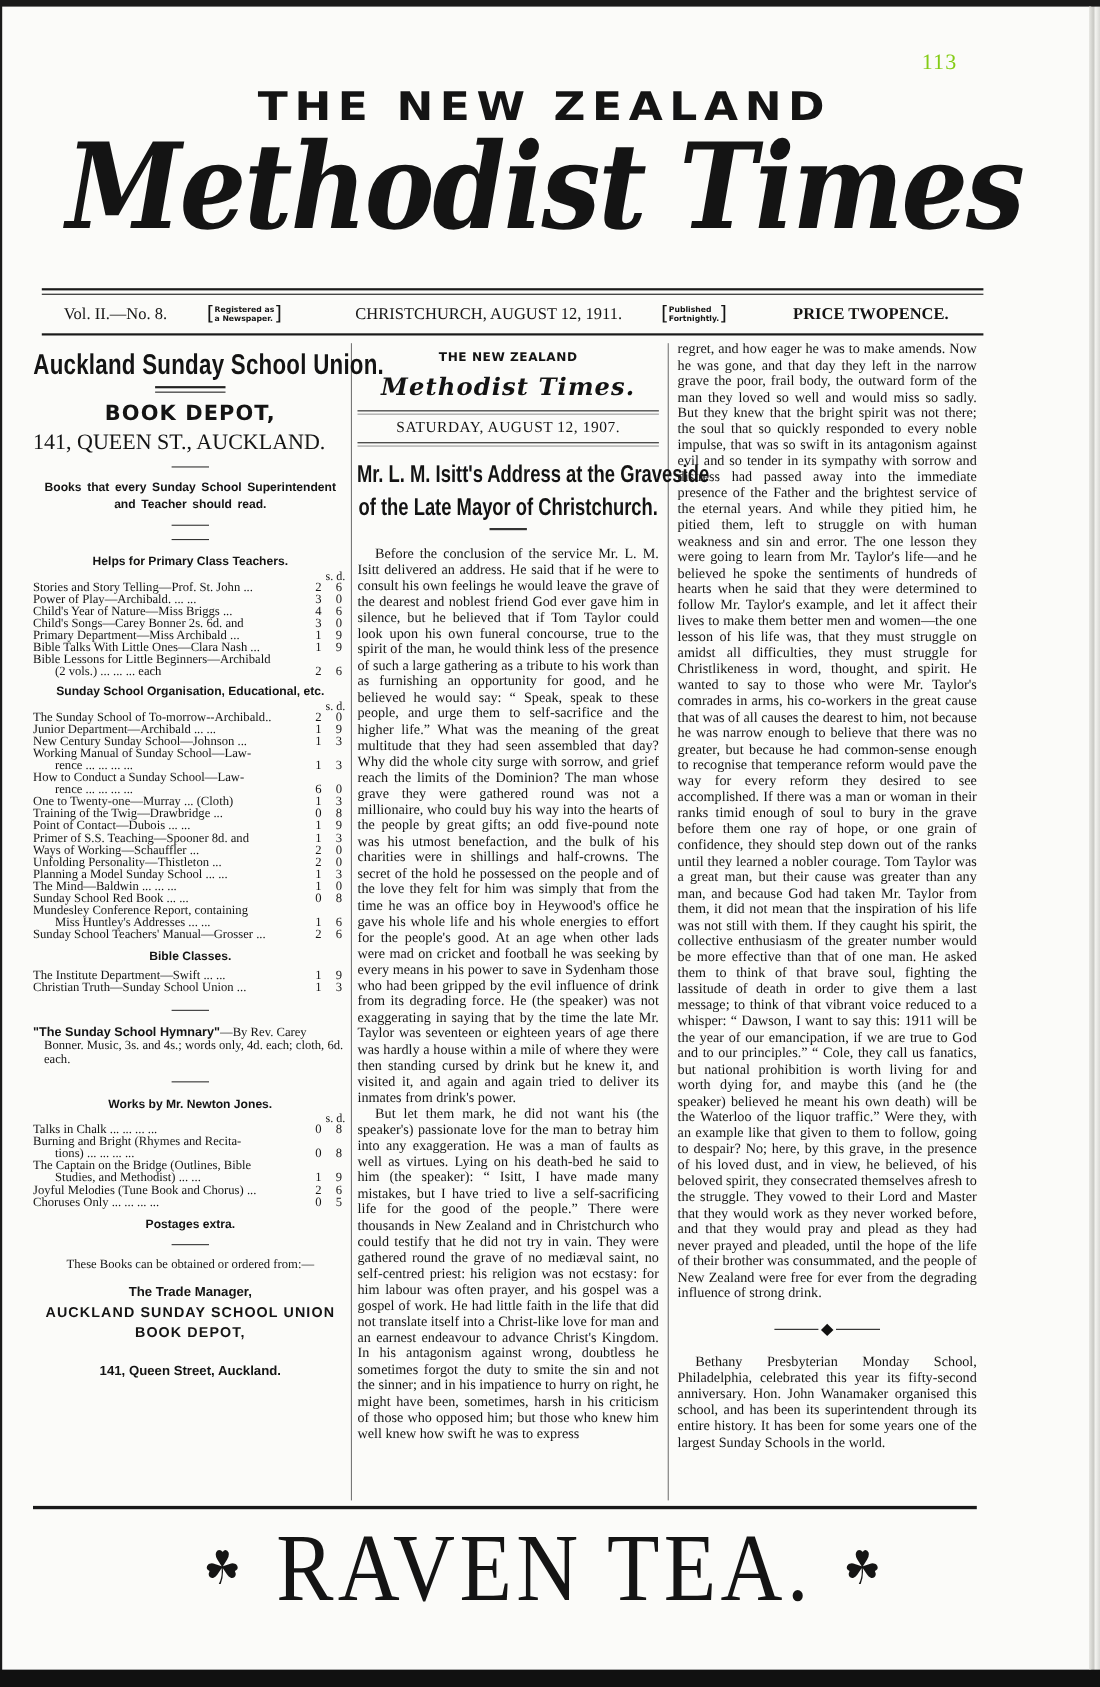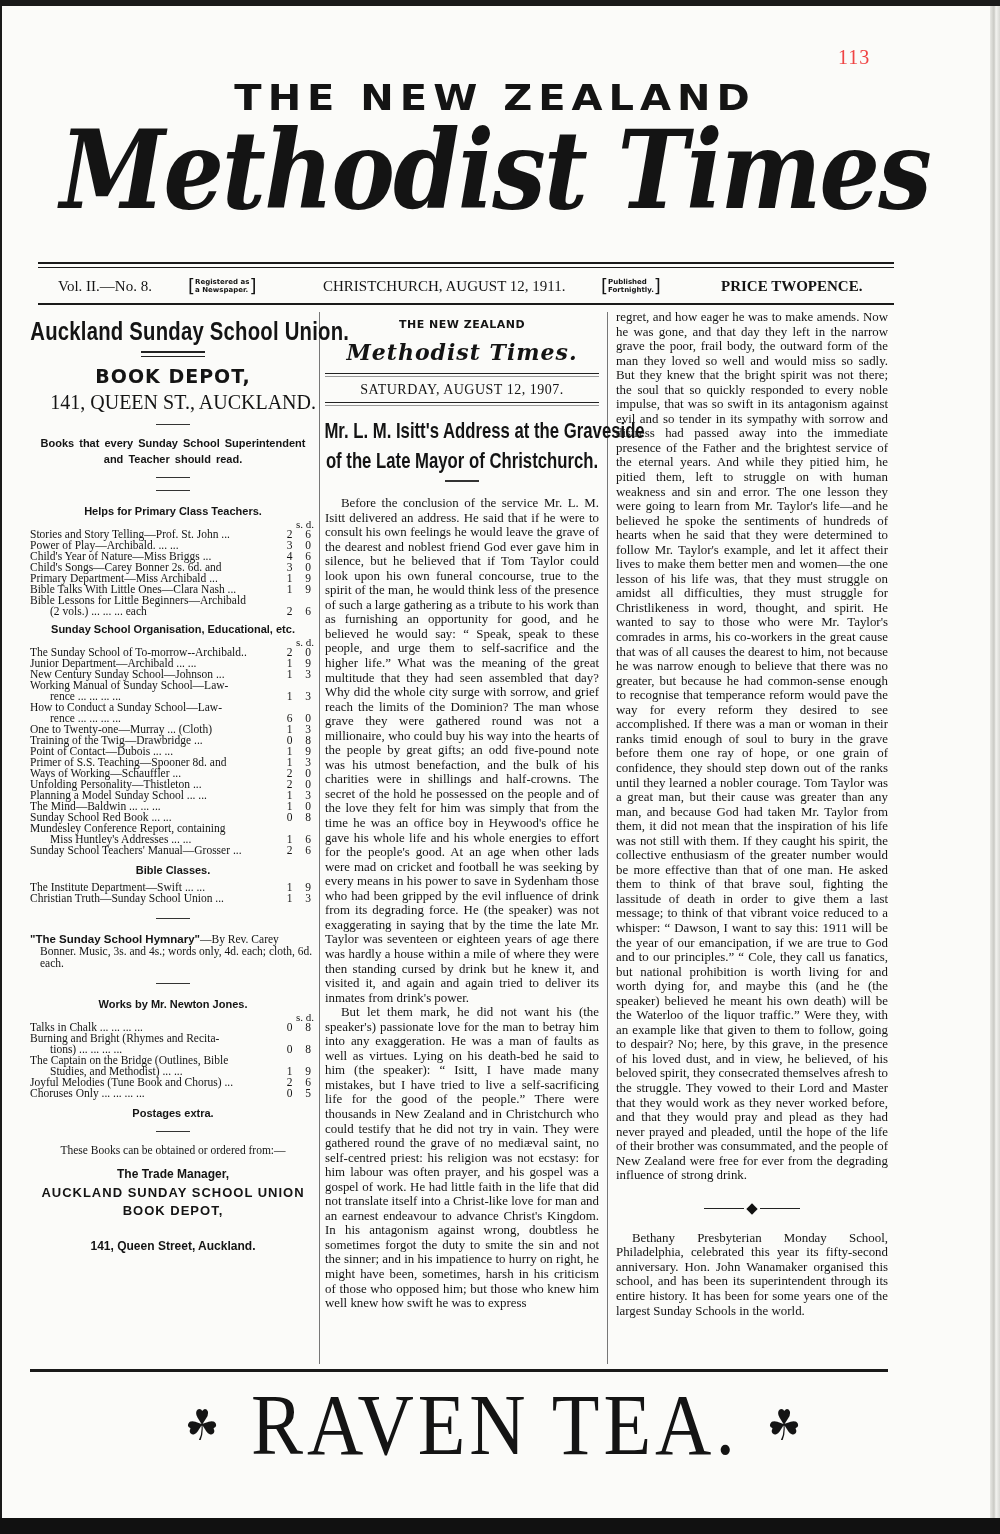--- a/index.html
+++ b/index.html
@@ -15,21 +15,21 @@
     background: #fbfbf9;
   }
   .page-edge {
     position: absolute; right: 0; top: 6px; width: 10px; height: 1512px;
     background: linear-gradient(90deg, #e8e8e4, #c9c9c4 40%, #f3f3f0 60%, #d8d8d4);
   }
   .bottom-band {
     position: absolute; left: 0; top: 1518px; width: 1000px; height: 16px; background: #111;
   }
   .page-number {
-    position: absolute; left: 838px; top: 46px; font-size: 20px; color: #ef4444;
+    position: absolute; left: 838px; top: 46px; font-size: 20px; color: #84cc16;
     letter-spacing: 1px;
   }
   .kicker {
     position: absolute; left: 0; width: 990px; top: 74px; text-align: center;
     font-family: "DejaVu Sans", sans-serif; font-weight: bold; font-size: 40px;
     letter-spacing: 6px; transform: scaleY(0.9);
   }
   .masthead {
     position: absolute; left: 0; width: 990px; top: 116px; text-align: center;
     font-family: "DejaVu Serif", serif; font-weight: bold; font-style: italic;
@@ -62,21 +62,21 @@
     text-align: center; font-family: "Liberation Sans", sans-serif; font-weight: bold;
     font-size: 26px; transform: scaleX(0.78); white-space: nowrap; margin: 6px -40px 4px;
     letter-spacing: 0.3px;
   }
   .double-rule { width: 64px; height: 3px; border-top: 2px solid #222; border-bottom: 1px solid #222; margin: 4px auto 8px; }
   .short-rule { width: 34px; height: 1px; background: #333; margin: 10px auto; }
   .book-depot {
     text-align: center; font-family: "DejaVu Sans", sans-serif; font-weight: bold;
     font-size: 19px; letter-spacing: 1px;
   }
-  .address { text-align: right; font-size: 20px; margin-top: 4px; }
+  .address { text-align: left; font-size: 20px; margin-top: 4px; }
   .sans-bold { font-family: "Liberation Sans", sans-serif; font-weight: bold; text-align: center; }
   .tagline { font-size: 11px; line-height: 16px; word-spacing: 2px; }
   .recommend { font-size: 11.5px; line-height: 16px; letter-spacing: 1px; margin-top: 4px; }
   .section-head { font-size: 11px; margin: 18px 0 2px; }
   .sd { text-align: right; font-size: 11px; padding-right: 2px; line-height: 10px; }
   .book-row {
     display: flex; font-size: 11.5px; line-height: 11px; align-items: flex-start;
   }
   .book-row .t { flex: 1; }
   .book-row .t.indent { padding-left: 20px; }

